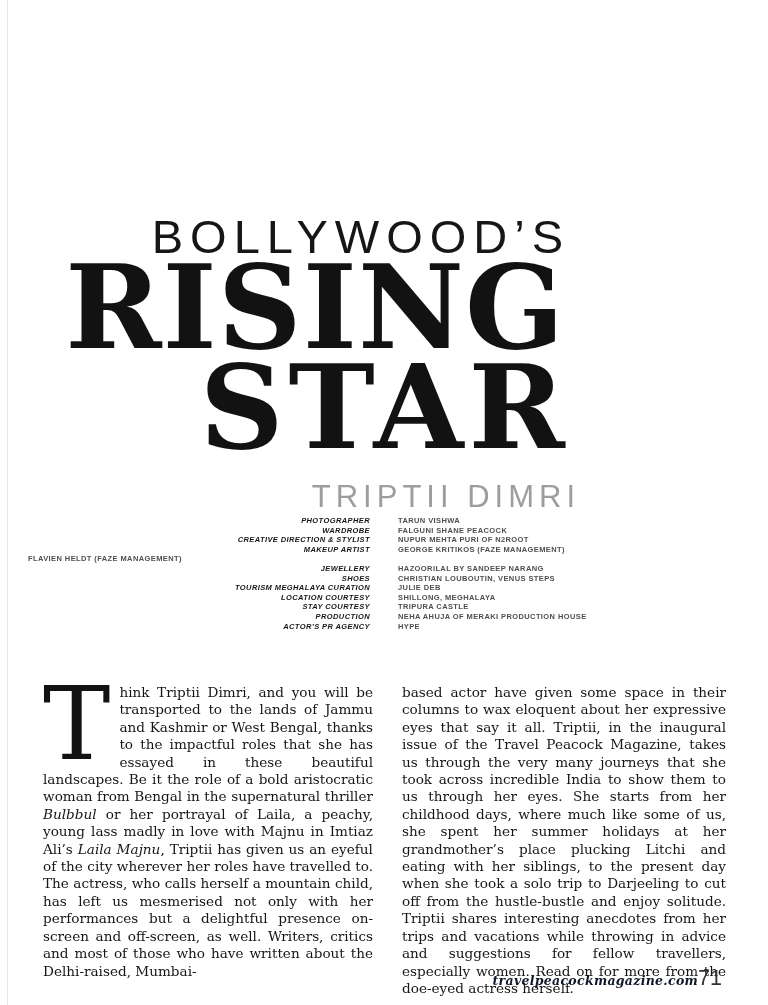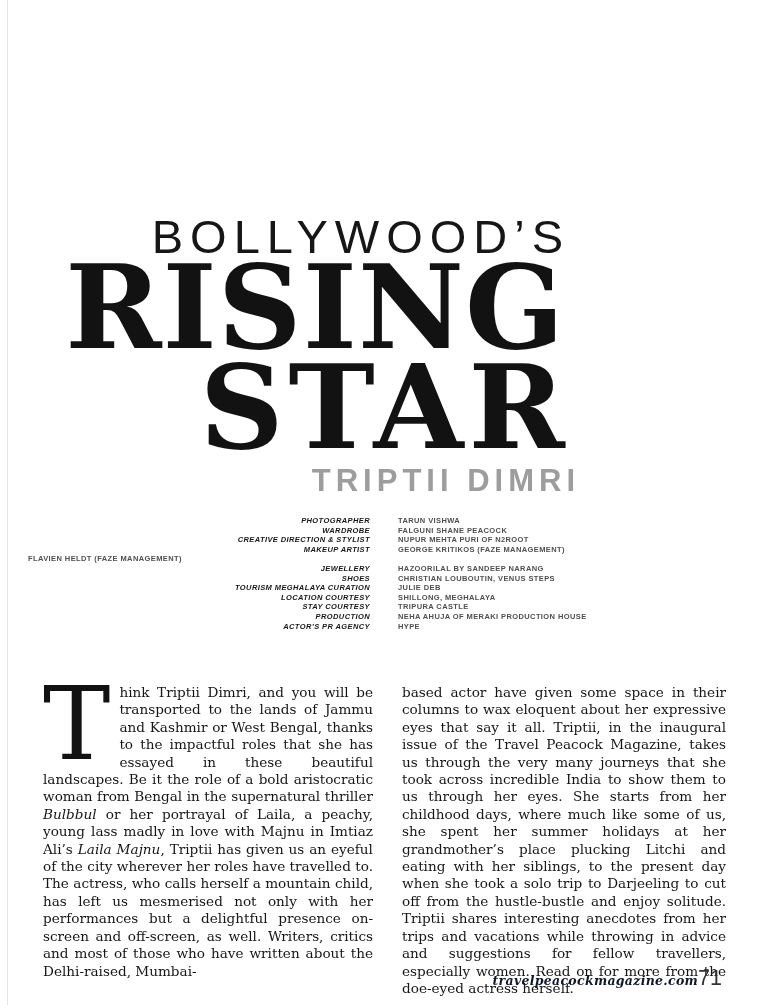--- a/index.html
+++ b/index.html
@@ -38,23 +38,23 @@
     top:249px;right:203px;
     font-size:116px;
     letter-spacing:1px;
   }
   .headline-star{
     top:349px;right:198px;
     font-size:116px;
     letter-spacing:5px;
   }
   .subject{
-    position:absolute;top:465px;right:188px;
-    font-family:"Liberation Sans", sans-serif;
-    font-weight:700;
+    position:absolute;top:481px;right:188px;
+    font-family:"Liberation Sans", sans-serif;
+    font-weight:400;
     font-size:31px;line-height:1;
     letter-spacing:5px;
     color:#9d9d9d;
     white-space:nowrap;
   }
 
   
   .credits{
     position:absolute;top:516px;left:0;right:0;
   }

